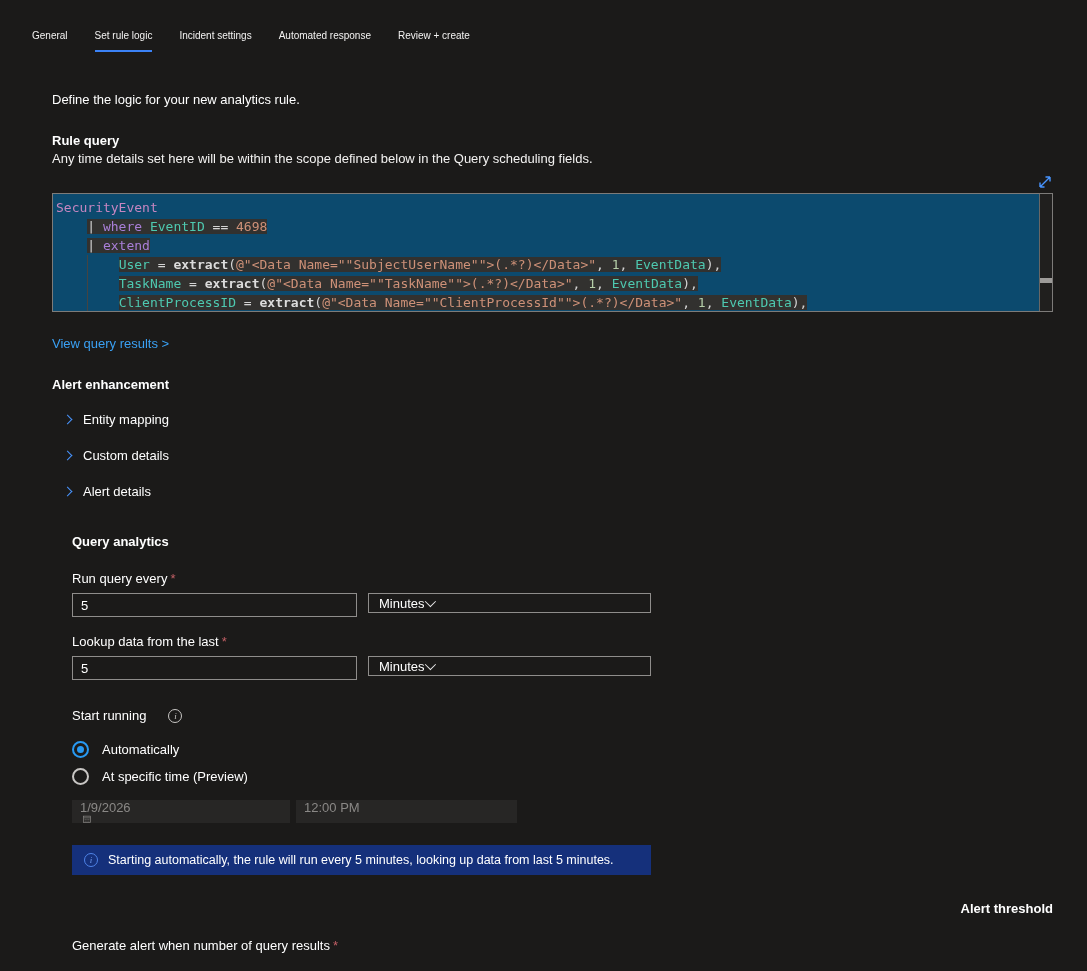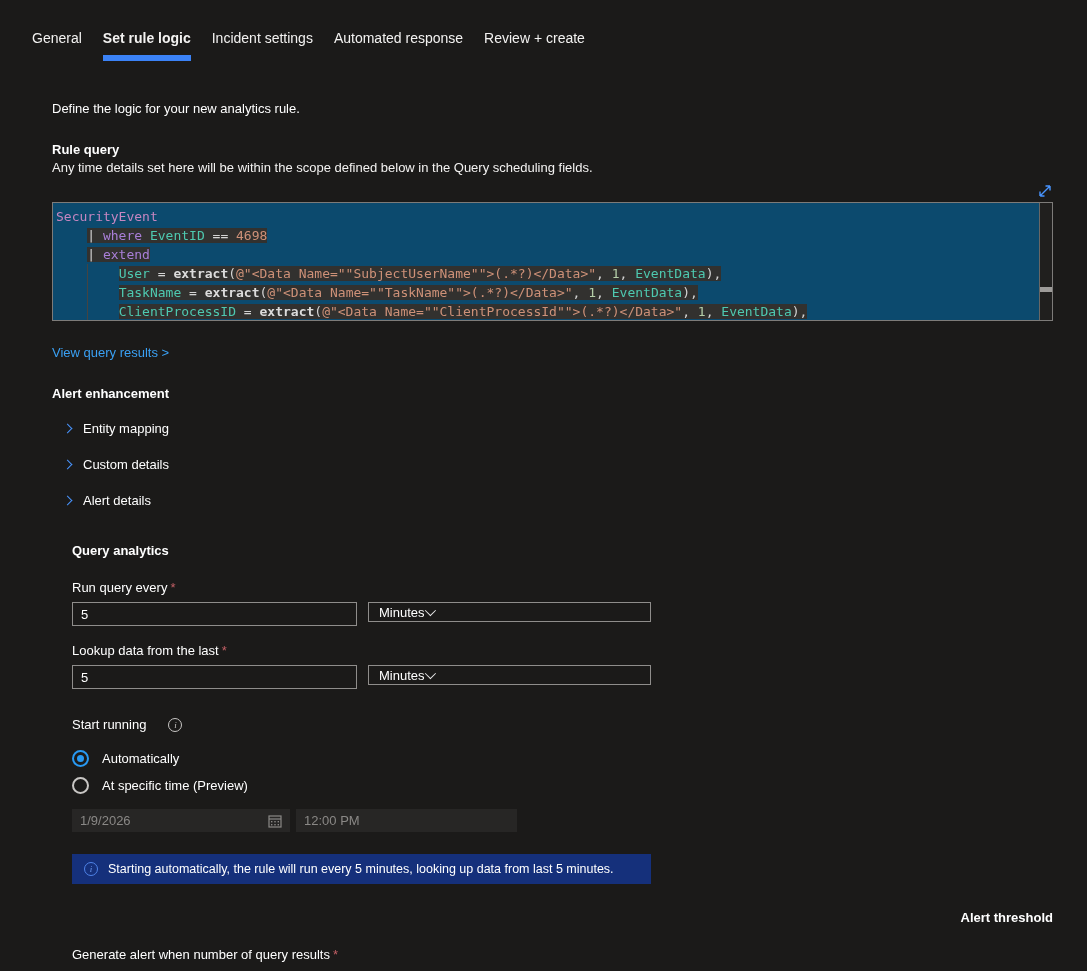--- a/index.html
+++ b/index.html
@@ -5,23 +5,23 @@
   * { box-sizing: border-box; margin: 0; padding: 0; }
   html,body { width:1087px; height:971px; }
   body {
     background:#1b1a19;
     color:#ffffff;
     font-family:"Liberation Sans", sans-serif;
     font-size:13px;
     overflow:hidden;
   }
   
-  .tabs { display:flex; gap:21px; padding:30px 0 0 32px; font-size:14px; }
+  .tabs { display:flex; gap:27px; padding:30px 0 0 32px; font-size:10px; }
   .tab { padding-bottom:9px; cursor:pointer; color:#f3f2f1; border-bottom:2px solid transparent; }
-  .tab.active { font-weight:700; border-bottom:6px solid #3b82f6; }
+  .tab.active { font-weight:400; border-bottom:2px solid #3b82f6; }
 
   
   .content { width:1001px; margin-left:52px; }
   .intro { margin-top:40px; }
   h2.section { font-size:13px; font-weight:700; margin-top:26px; }
   .sub { margin-top:3px; color:#f3f2f1; }
 
   .expand-row { display:flex; justify-content:flex-end; margin-top:8px; height:16px; }
   .expand-row svg { cursor:pointer; }
 
@@ -77,22 +77,22 @@
     font-size:9px; color:#c8c6c4; font-family:"Liberation Serif",serif; font-style:italic;
   }
   .radio-row { display:flex; align-items:center; gap:13px; margin-top:18px; cursor:pointer; }
   .radio-row + .radio-row { margin-top:10px; }
   .radio { width:17px; height:17px; border-radius:50%; border:2px solid #c8c6c4; position:relative; background:transparent; }
   .radio.selected { border-color:#2899f2; }
   .radio.selected::after { content:""; position:absolute; left:3px; top:3px; width:7px; height:7px; border-radius:50%; background:#2899f2; }
 
   .dt-row { display:flex; gap:6px; margin-top:15px; }
   .dt-field {
-    height:23px; background:#272625; color:#8a8886; display:flex; align-items:center;
-    justify-content:space-between; padding:0 8px;
+    height:23px; background:#272625; color:#8a8886; display:flex; 
+    justify-content:space-between; padding:0 8px;flex-direction:column;
   }
   .dt-date { width:218px; }
   .dt-time { width:221px; }
 
   .banner {
     margin-top:22px; width:579px; height:30px; background:#15307b;
     display:flex; align-items:center; gap:10px; padding:0 12px; font-size:12.5px;
   }
   .banner .info-circle { border-color:#4f83e8; color:#6f9bf0; flex:none; }
 </style>

